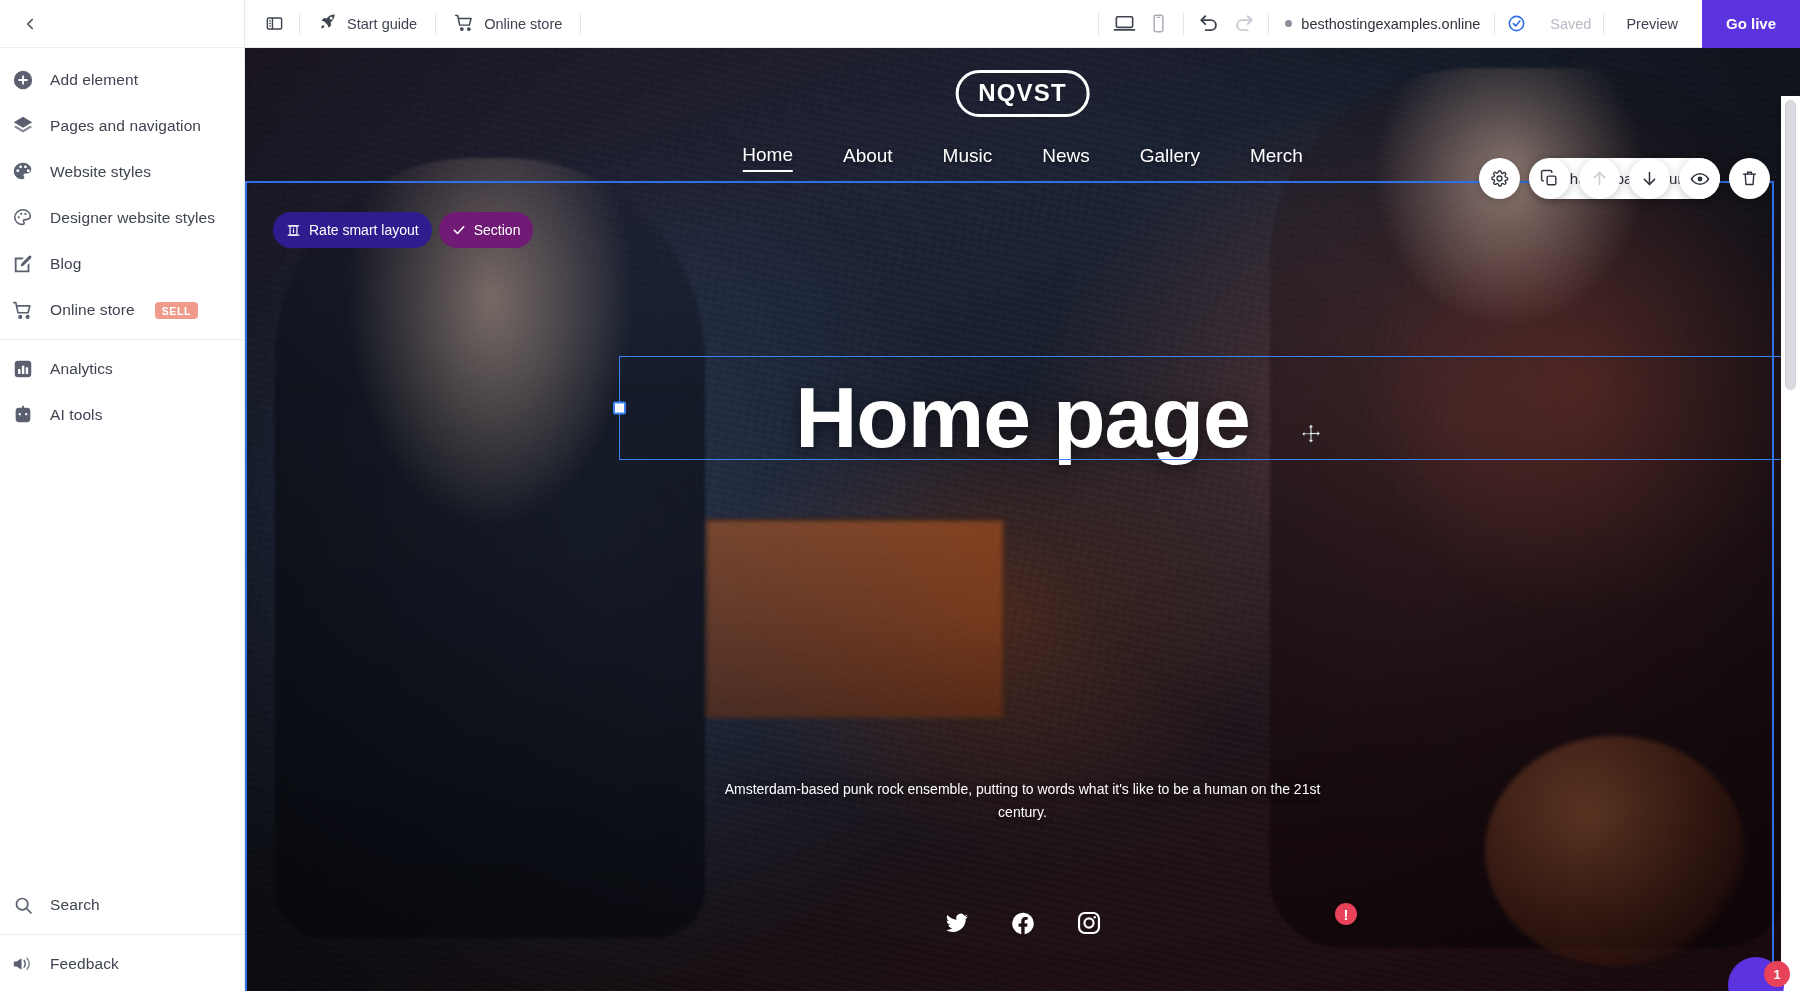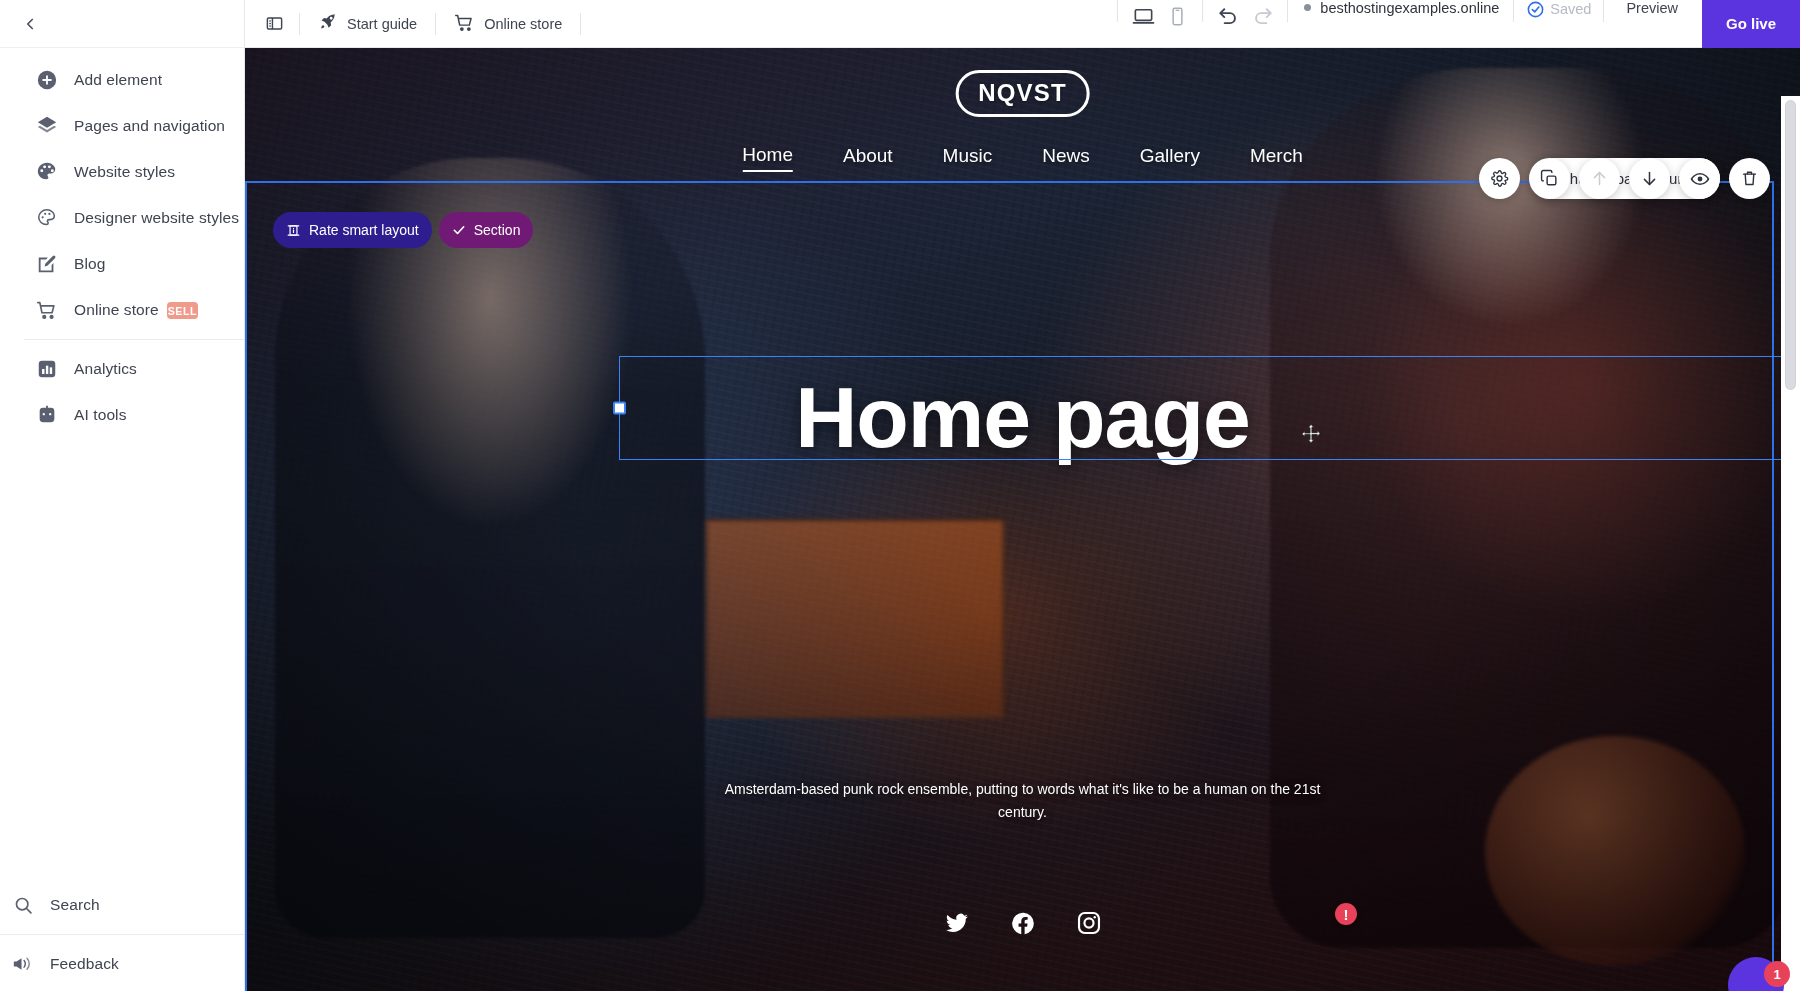--- a/index.html
+++ b/index.html
@@ -21,40 +21,40 @@
   }
   .sidebar-top {
     height: 48px; display: flex; align-items: center;
     padding-left: 14px;
     border-bottom: 1px solid #eceef1;
   }
   .collapse-btn {
     width: 32px; height: 32px; display: flex; align-items: center; justify-content: center;
     cursor: pointer; color: #4a4e5a;
   }
-  .nav-list { padding-top: 9px; flex: none; margin-left: 24px; }
+  .nav-list { padding-top: 9px; flex: none; }
   .nav-item {
     display: flex; align-items: center;
     height: 46px; padding-left: 10px; gap: 14px;
     cursor: pointer; position: relative;
   }
   .nav-icon {
     width: 26px; height: 26px; flex: none;
     display: flex; align-items: center; justify-content: center;
     color: #5a6070;
   }
   .nav-label {
     font-size: 15.5px; color: #3f4451; letter-spacing: .1px;
     font-family: "Liberation Sans", sans-serif;
   }
   .sell-badge {
     position: absolute; right: 46px;
     background: #ef9a8a; color: #ffffff;
     font-size: 10.5px; font-weight: bold; letter-spacing: .6px;
-    padding: 3px 1px 2px; border-radius: 4px;
+    padding: 3px 7px 2px; border-radius: 4px;
   }
   .nav-sep { height: 1px; background: #e9ebee; margin: 6px 0 6px 0; }
   .spacer { flex: 1 1 auto; }
   .sidebar-bottom { padding-bottom: 4px; }
 
   
   .main-col { flex: 1 1 auto; display: flex; flex-direction: column; position: relative; }
   .topbar {
     height: 48px; background: #ffffff;
     border-bottom: 1px solid #e6e8ec;
@@ -65,24 +65,24 @@
   .tb-btn {
     display: flex; align-items: center; gap: 9px;
     height: 34px; padding: 0 10px; border-radius: 6px; cursor: pointer;
     color: #3f4451; font-size: 14.5px;
   }
   .tb-iconbtn {
     width: 34px; height: 34px; display: flex; align-items: center; justify-content: center;
     border-radius: 6px; cursor: pointer; color: #3f4451;
   }
   .tb-div { width: 1px; height: 22px; background: #e2e4e9; margin: 0 8px; }
-  .tb-right { margin-left: auto; display: flex; align-items: flex-start; height: 48px; }
+  .tb-right { margin-left: auto; display: flex; align-items: center; height: 48px; }
   .site-dot { width: 7px; height: 7px; border-radius: 50%; background: #8a8f9c; margin-right: 9px; }
   .site-name { font-size: 14.5px; color: #2f333d; }
-  .saved { display: flex; align-items: center; gap: 5px; color: #b6bac4; font-size: 14.5px; padding: 0 4px; }
+  .saved { display: flex; align-items: center; gap: 24px; color: #b6bac4; font-size: 14.5px; padding: 0 4px; }
   .preview-btn { font-size: 14.5px; color: #3f4451; padding: 0 14px; cursor: pointer; }
   .golive {
     background: #5b34e0; color: #ffffff; font-weight: bold; font-size: 15px;
     height: 48px; display: flex; align-items: center; padding: 0 24px; cursor: pointer;
     margin-left: 10px;
   }
 
   
   .canvas {
     flex: 1 1 auto; position: relative; overflow: hidden;

